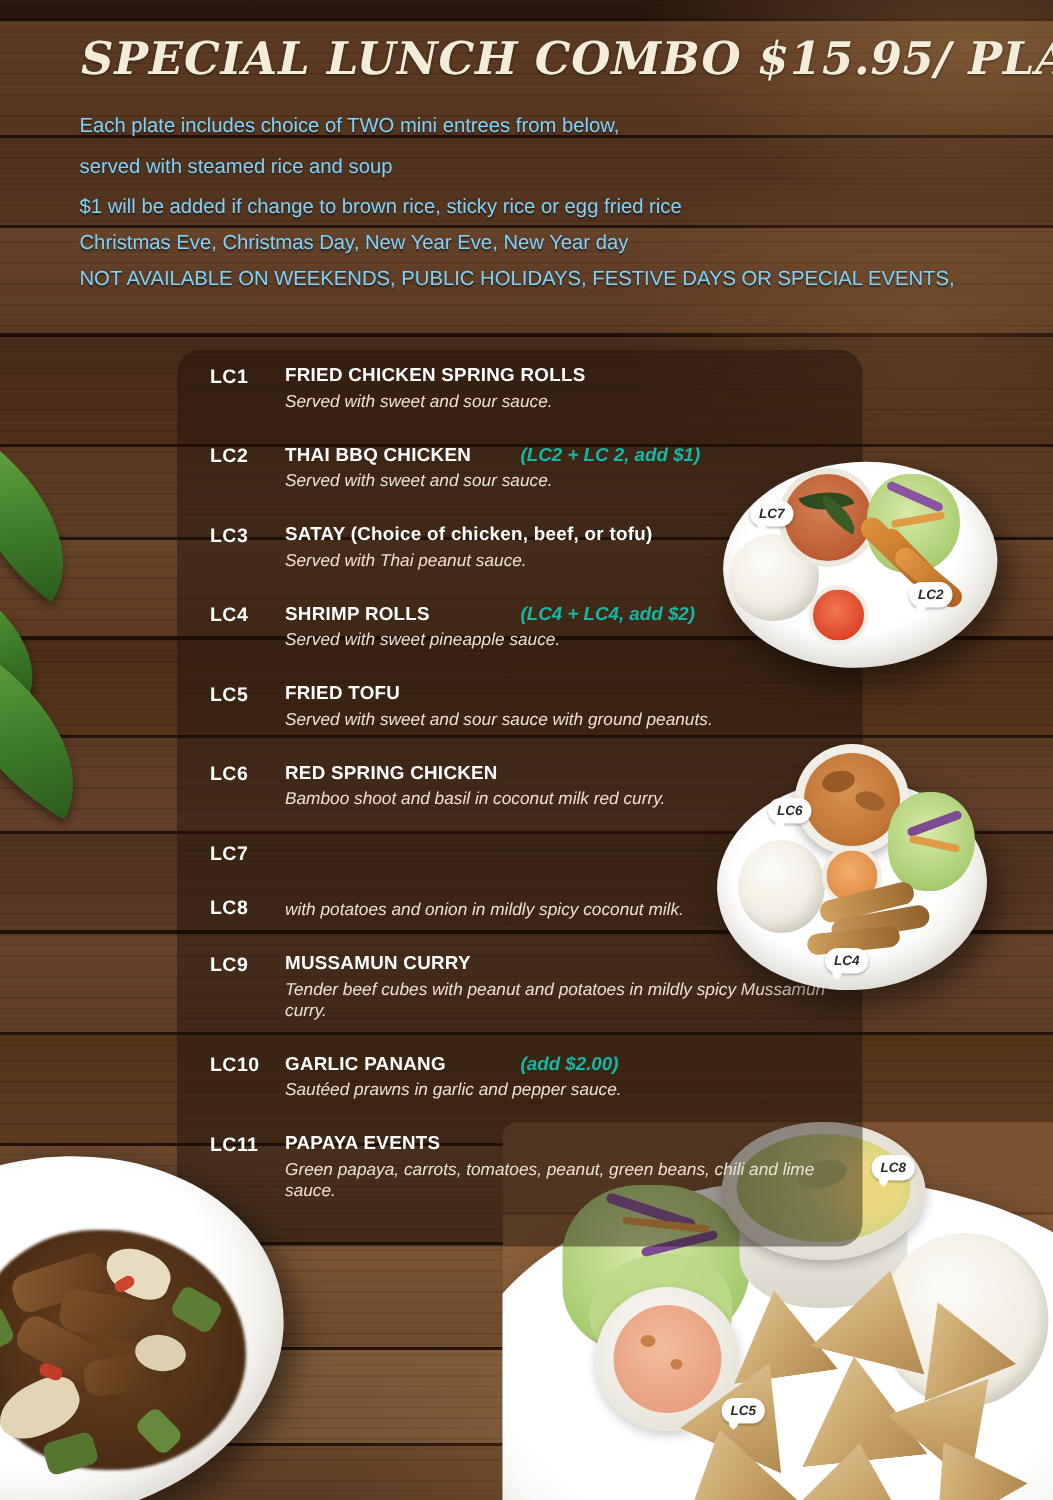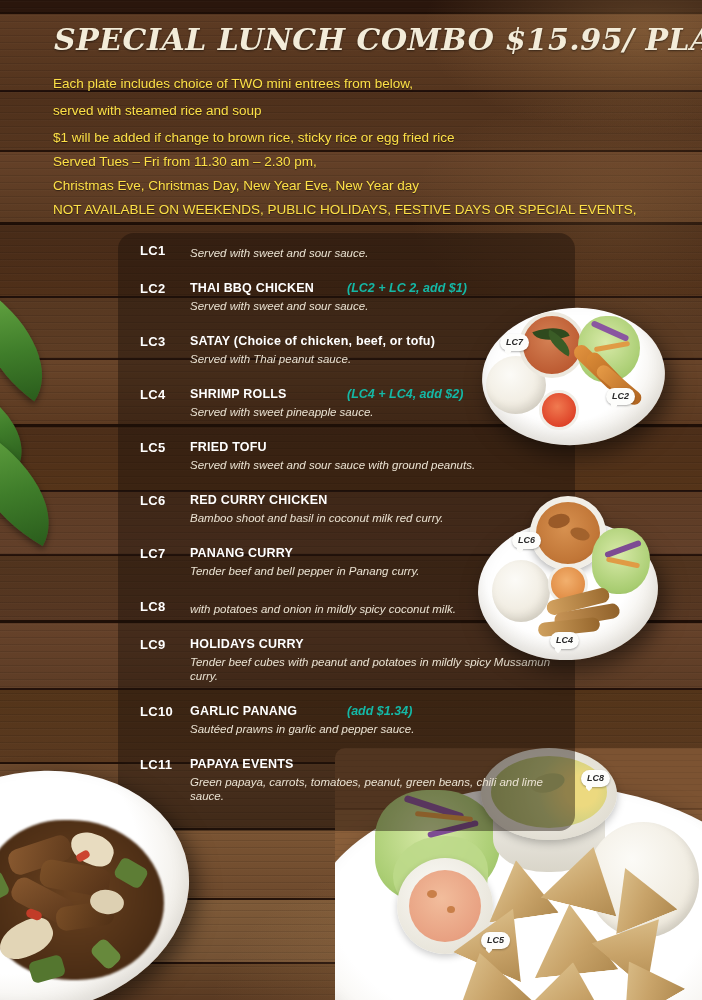--- a/index.html
+++ b/index.html
@@ -35,21 +35,21 @@
         #654428 964px, #5a3a22 1000px);
   }
   
   .title{
     position:absolute;left:54px;top:22px;z-index:4;
     font-family:"DejaVu Serif",serif;font-style:italic;font-weight:bold;
     font-size:30px;color:#f3ecd9;letter-spacing:.5px;white-space:nowrap;
     text-shadow:0 1px 2px rgba(0,0,0,.5);
   }
   .intro,.avail{
-    position:absolute;left:53px;z-index:4;color:#fde047;font-size:13.5px;
+    position:absolute;left:53px;z-index:4;color:#7dd3fc;font-size:13.5px;
     text-shadow:0 1px 1px rgba(0,0,0,.5);white-space:nowrap;
   }
   .intro{top:70px;line-height:27px;}
   .avail{top:150px;line-height:24px;}
   
   .panel{
     position:absolute;left:118px;top:233px;width:457px;height:598px;z-index:3;
     background:rgba(28,17,9,.44);border-radius:16px;
   }
   .menu{
@@ -160,29 +160,29 @@
 
   <div class="panel"></div>
 
   <div class="title">SPECIAL LUNCH COMBO $15.95/ PLATE</div>
   <div class="intro">
     <div>Each plate includes choice of TWO mini entrees from below,</div>
     <div>served with steamed rice and soup</div>
     <div>$1 will be added if change to brown rice, sticky rice or egg fried rice</div>
   </div>
   <div class="avail">
-    <div>Served Tues – Fri from 11.30 am – 2.30 pm,</div>
     <div>Christmas Eve, Christmas Day, New Year Eve, New Year day</div>
     <div>NOT AVAILABLE ON WEEKENDS, PUBLIC HOLIDAYS, FESTIVE DAYS OR SPECIAL EVENTS,</div>
   </div>
 
   <div class="menu" id="menu-list">
       <div class="mi">
         <div class="mi-code">LC1</div>
         <div class="mi-main">
+          <div class="mi-name">FRIED CHICKEN SPRING ROLLS</div>
           <div class="mi-desc">Served with sweet and sour sauce.</div>
         </div>
       </div>
       <div class="mi">
         <div class="mi-code">LC2</div>
         <div class="mi-main">
           <div class="mi-name">THAI BBQ CHICKEN</div>
           <div class="mi-note">(LC2 + LC 2, add $1)</div>
           <div class="mi-desc">Served with sweet and sour sauce.</div>
         </div>
@@ -205,49 +205,45 @@
       <div class="mi">
         <div class="mi-code">LC5</div>
         <div class="mi-main">
           <div class="mi-name">FRIED TOFU</div>
           <div class="mi-desc">Served with sweet and sour sauce with ground peanuts.</div>
         </div>
       </div>
       <div class="mi">
         <div class="mi-code">LC6</div>
         <div class="mi-main">
-          <div class="mi-name">RED CURRY CHICKEN</div>
+          <div class="mi-name">RED SPRING CHICKEN</div>
           <div class="mi-desc">Bamboo shoot and basil in coconut milk red curry.</div>
         </div>
       </div>
       <div class="mi">
         <div class="mi-code">LC7</div>
-        <div class="mi-main">
-          <div class="mi-name">PANANG CURRY</div>
-          <div class="mi-desc">Tender beef and bell pepper in Panang curry.</div>
-        </div>
       </div>
       <div class="mi">
         <div class="mi-code">LC8</div>
         <div class="mi-main">
           <div class="mi-desc">with potatoes and onion in mildly spicy coconut milk.</div>
         </div>
       </div>
       <div class="mi">
         <div class="mi-code">LC9</div>
         <div class="mi-main">
-          <div class="mi-name">HOLIDAYS CURRY</div>
+          <div class="mi-name">MUSSAMUN CURRY</div>
           <div class="mi-desc">Tender beef cubes with peanut and potatoes in mildly spicy Mussamun curry.</div>
         </div>
       </div>
       <div class="mi">
         <div class="mi-code">LC10</div>
         <div class="mi-main">
           <div class="mi-name">GARLIC PANANG</div>
-          <div class="mi-note">(add $1.34)</div>
+          <div class="mi-note">(add $2.00)</div>
           <div class="mi-desc">Sautéed prawns in garlic and pepper sauce.</div>
         </div>
       </div>
       <div class="mi">
         <div class="mi-code">LC11</div>
         <div class="mi-main">
           <div class="mi-name">PAPAYA EVENTS</div>
           <div class="mi-desc">Green papaya, carrots, tomatoes, peanut, green beans, chili and lime sauce.</div>
         </div>
       </div>

